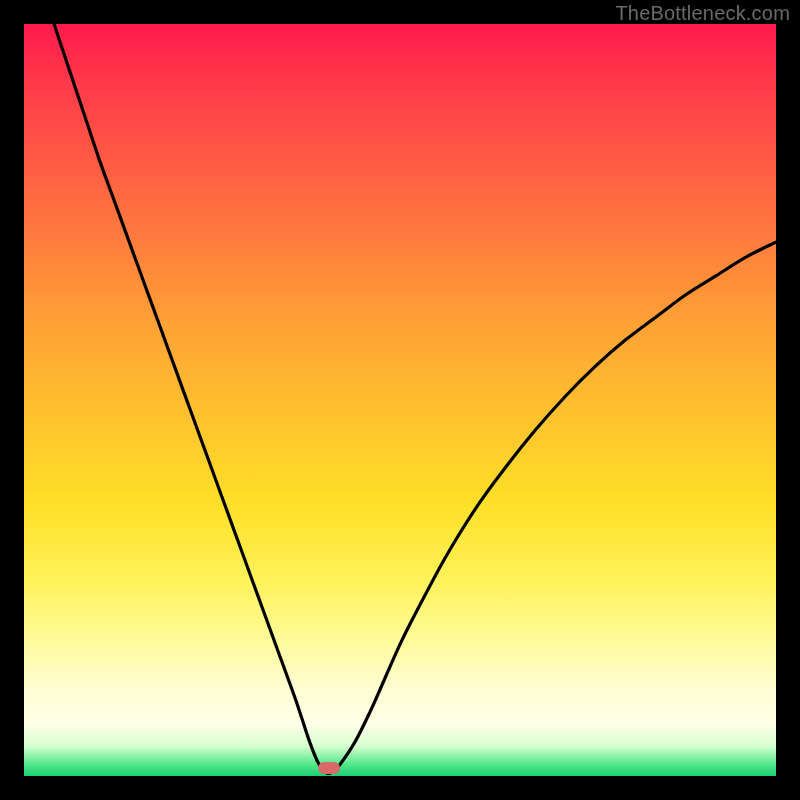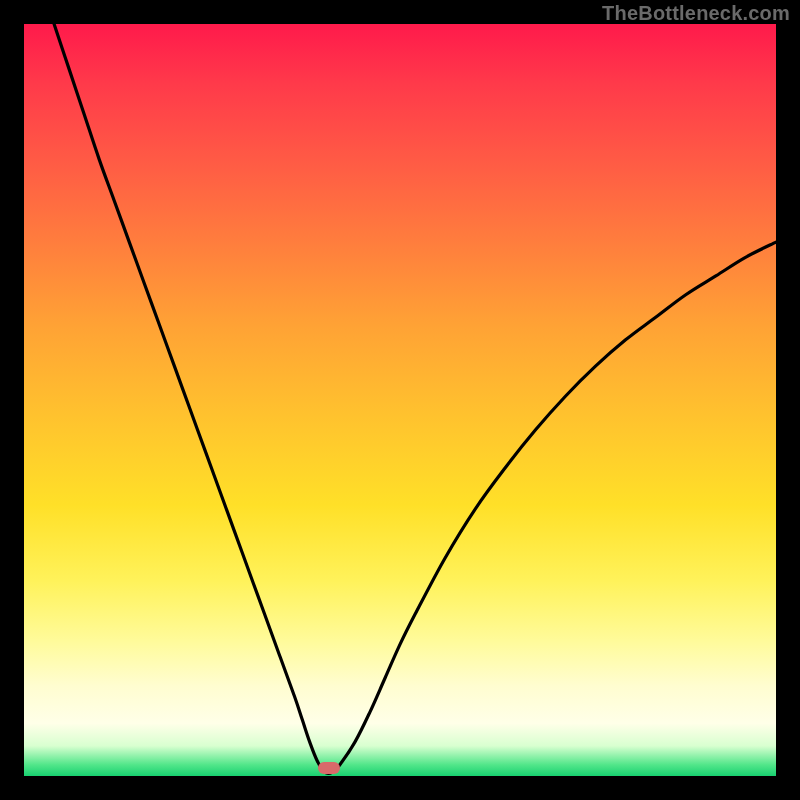--- a/index.html
+++ b/index.html
@@ -42,21 +42,21 @@
       #d8ffd0 96%,
       #52e68a 98.5%,
       #18d070 100%
     );
   }
   .watermark {
     position: absolute;
     top: 2px;
     right: 10px;
     font-size: 20px;
-    font-weight: 700;
+    font-weight: 400;
     color: #6a6a6a;
     letter-spacing: 0.2px;
     user-select: none;
   }
   .marker {
     position: absolute;
     width: 22px;
     height: 12px;
     border-radius: 6px;
     transform: translate(-50%, -50%);

